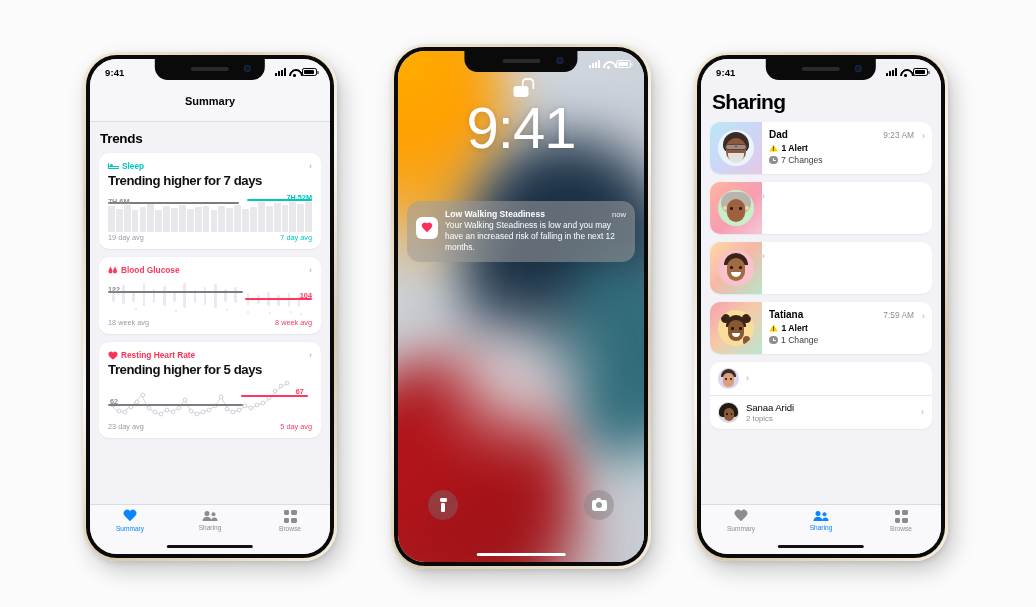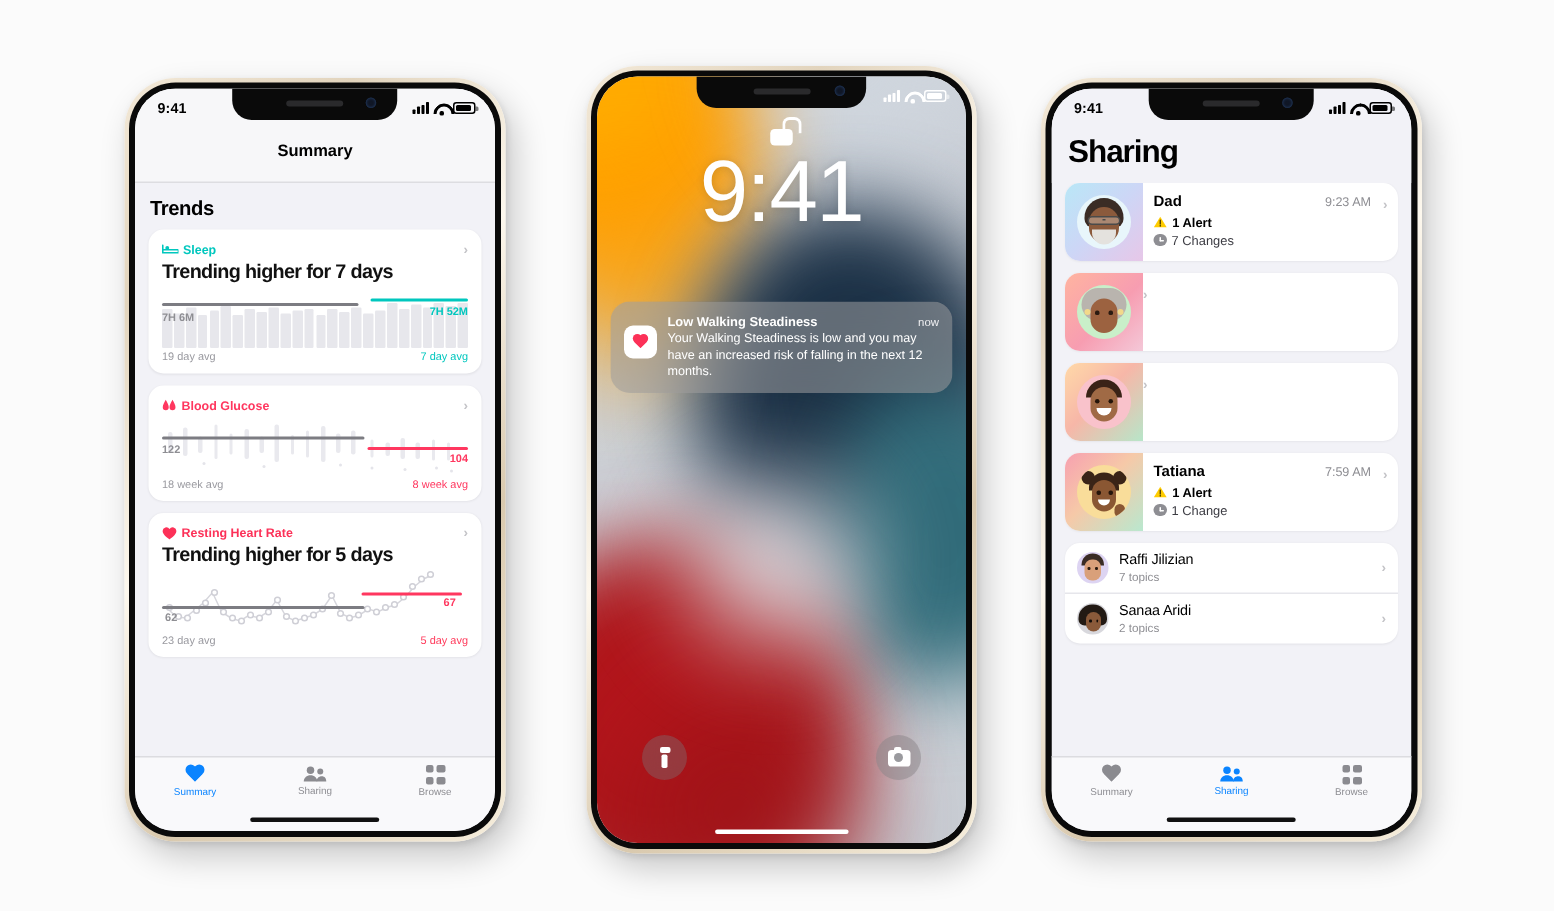--- a/index.html
+++ b/index.html
@@ -57,21 +57,21 @@
   .card-hl{font-size:13.2px;font-weight:bold;color:#111;letter-spacing:-.45px;margin:2px 0 4px;}
   .chart{position:relative;height:40px;margin:2px 0 1px;}
   .chart-foot{display:flex;justify-content:space-between;font-size:7.3px;}
   .foot-l{color:#9a9aa0;} .foot-sleep{color:#00c7be;} .foot-glu{color:#ff375f;} .foot-hr{color:#ff3b5c;}
 
   
   .bars-wrap{position:absolute;inset:0;display:flex;align-items:flex-end;gap:1.1px;}
   .bars-wrap .b{flex:1;background:#e7e7ec;border-radius:.8px;}
   .avgline{position:absolute;height:1.8px;border-radius:1px;}
   .avg-gray{background:#7c7c82;} .avg-teal{background:#00c7be;height:2.2px;}
-  .avg-lbl{position:absolute;font-size:7.3px;font-weight:bold;white-space:nowrap;margin-top:10px;}
+  .avg-lbl{position:absolute;font-size:7.3px;font-weight:bold;white-space:nowrap;}
   .lbl-gray{color:#8e8e93;} .lbl-teal{color:#00c7be;} .lbl-red{color:#ff375f;}
   .avg-red{background:#ff375f;height:2.2px;}
 
   
   .gwrap{position:absolute;inset:0;}
   .gcol{position:absolute;width:2.6px;border-radius:1.4px;background:#e9e9ee;}
   .gdot{position:absolute;width:2px;height:2px;border-radius:50%;background:#e4e4ea;}
 
   
   .hrsvg{position:absolute;inset:0;width:100%;height:100%;}
@@ -583,24 +583,20 @@
 
 
           <div class="lcard">
             <div class="lrow">
               <div class="lav" style="background:#ddd4f2">
                 <div style="position:absolute;left:3px;top:1px;width:15px;height:8px;border-radius:8px 8px 0 0;background:#3a2c25"></div>
                 <div style="position:absolute;left:5px;top:5px;width:11px;height:14px;border-radius:5px;background:#d9a07a"></div>
                 <div style="position:absolute;left:7px;top:10px;width:1.6px;height:1.6px;border-radius:50%;background:#2a1a10"></div>
                 <div style="position:absolute;left:12px;top:10px;width:1.6px;height:1.6px;border-radius:50%;background:#2a1a10"></div>
               </div>
-              <div class="ltxt">
-                <div class="lname">Raffi Jilizian</div>
-                <div class="lsub">7 topics</div>
-              </div>
               <div class="chev">›</div>
             </div>
             <div class="lrow">
               <div class="lav" style="background:#d8d8dd">
                 <div style="position:absolute;left:1px;top:1px;width:19px;height:14px;border-radius:9px 9px 4px 4px;background:#221a14"></div>
                 <div style="position:absolute;left:6px;top:6px;width:10px;height:13px;border-radius:5px;background:#8a5a3a"></div>
                 <div style="position:absolute;left:8px;top:11px;width:1.5px;height:1.5px;border-radius:50%;background:#120c08"></div>
                 <div style="position:absolute;left:12.5px;top:11px;width:1.5px;height:1.5px;border-radius:50%;background:#120c08"></div>
               </div>
               <div class="ltxt">

